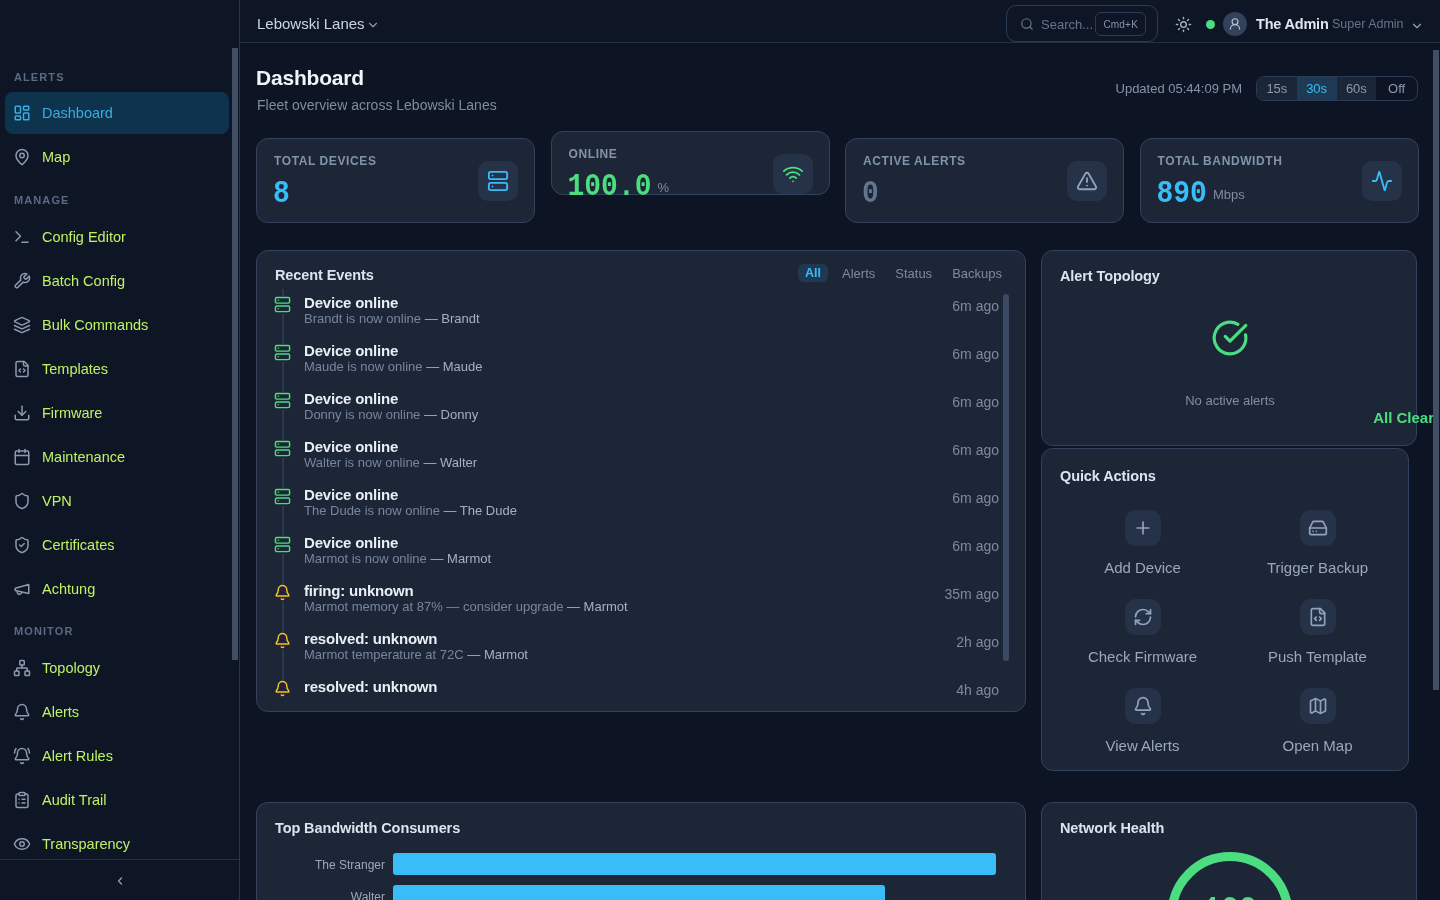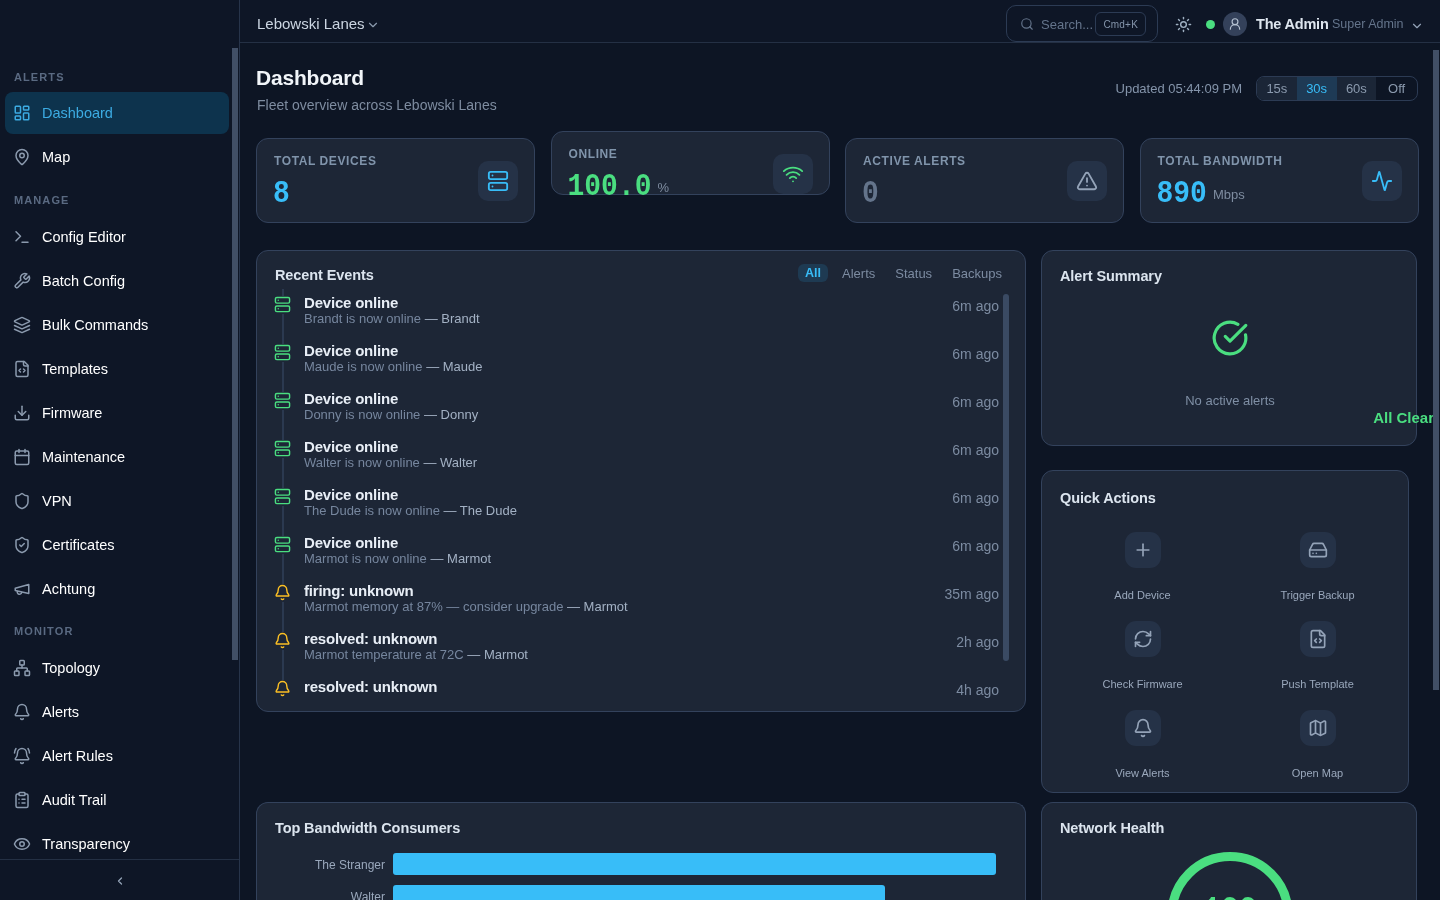--- a/index.html
+++ b/index.html
@@ -16,21 +16,21 @@
 #sidebar {
   position:absolute; left:0; top:0; width:240px; height:900px;
   background:#0e1626; border-right:1px solid #27344a;
 }
 #logorow { position:absolute; left:0; top:0; width:240px; height:49px; border-bottom:1px solid #243044; }
 #logorow .logotxt { position:absolute; left:47px; top:16px; font-size:15px; font-weight:bold; color:#f1f5f9; letter-spacing:0.3px; }
 #logo { position:absolute; left:12px; top:10px; }
 
 .navlabel { position:absolute; left:14px; font-size:11px; font-weight:bold; letter-spacing:1.1px; color:#5a6a82; }
 .navitem { position:absolute; left:5px; width:224px; height:42px; border-radius:8px;
-  display:flex; align-items:center; color:#ffffff; font-size:14.5px; }
+  display:flex; align-items:center; color:#bef264; font-size:14.5px; }
 .navitem svg { margin-left:8px; flex:none; }
 .navitem span { margin-left:11px; }
 .navitem.active { background:#0d334d; color:#3cabe2; }
 #sb-thumb { position:absolute; right:1px; top:48px; width:6px; height:612px; background:#414f66; }
 #sb-foot { position:absolute; left:0; bottom:0; width:239px; height:41px; border-top:1px solid #243044; }
 #sb-foot svg { position:absolute; left:114px; top:15px; }
 
 
 #topbar { position:absolute; left:240px; top:0; width:1200px; height:43px; background:#0e1626; border-bottom:1px solid #243044; }
 #org { position:absolute; left:17px; top:15px; font-size:15px; color:#cbd5e1; }
@@ -87,25 +87,25 @@
 .ev .tm { position:absolute; right:28px; top:2px; font-size:14px; color:#7c8ba1; }
 #ev-thumb { position:absolute; right:16px; top:43px; width:6px; height:367px; border-radius:3px; background:#3a4a63; }
 
 
 #alert-sum { left:801px; top:201px; width:376px; height:196px; }
 #alert-sum h2 { position:absolute; left:18px; top:17px; }
 #as-icon { position:absolute; left:169px; top:68px; }
 #as-t1 { position:absolute; left:16px; top:118px; width:376px; text-align:right; font-size:15px; font-weight:bold; color:#4ade80;margin-top:40px; }
 #as-t2 { position:absolute; left:0; top:142px; width:376px; text-align:center; font-size:13px; color:#7f8fa5; }
 
-#qa { left:801px; top:421px; width:368px; height:323px; }
+#qa { left:801px; top:399px; width:368px; height:323px; }
 #qa h2 { position:absolute; left:18px; top:19px; }
 .qa-item { position:absolute; width:175px; text-align:center; }
 .qa-item .chip { width:36px; height:36px; border-radius:11px; background:#253247; margin:0 auto; display:flex; align-items:center; justify-content:center; }
-.qa-item .qlbl { margin-top:21px; font-size:11px; color:#9aa8bc; }
+.qa-item .qlbl { margin-top:13px; font-size:15px; color:#9aa8bc; }
 
 
 #bw { left:16px; top:753px; width:770px; height:147px; border-bottom:none; border-bottom-left-radius:0; border-bottom-right-radius:0; }
 #bw h2 { position:absolute; left:18px; top:17px; }
 .bar-lbl { position:absolute; font-size:12px; color:#9aa8bc; text-align:right; width:110px; left:18px; }
 .bar { position:absolute; left:136px; height:22px; background:#38bdf8; border-radius:3px; }
 
 #nh { left:801px; top:753px; width:376px; height:147px; border-bottom:none; border-bottom-left-radius:0; border-bottom-right-radius:0; }
 #nh h2 { position:absolute; left:18px; top:17px; }
 #ring { position:absolute; left:90px; top:49px; }
@@ -470,21 +470,21 @@
             </svg>
           </div>
           <div class="t">resolved: unknown</div>
           <div class="tm">4h ago</div>
         </div>
       </div>
     <div id="ev-thumb"></div>
   </div>
 
   <div class="card" id="alert-sum">
-    <h2>Alert Summary</h2>
+    <h2>Alert Topology</h2>
     <svg id="as-icon" width="38" height="38" viewBox="0 0 24 24" fill="none" stroke="#4ade80" stroke-width="2" stroke-linecap="round" stroke-linejoin="round">
         <path d="M21.801 10A10 10 0 1 1 17 3.335"></path>
         <path d="m9 11 3 3L22 4"></path>
       </svg>
     <div id="as-t1">All Clear</div>
     <div id="as-t2">No active alerts</div>
   </div>
 
   <div class="card" id="qa">
     <h2>Quick Actions</h2>

